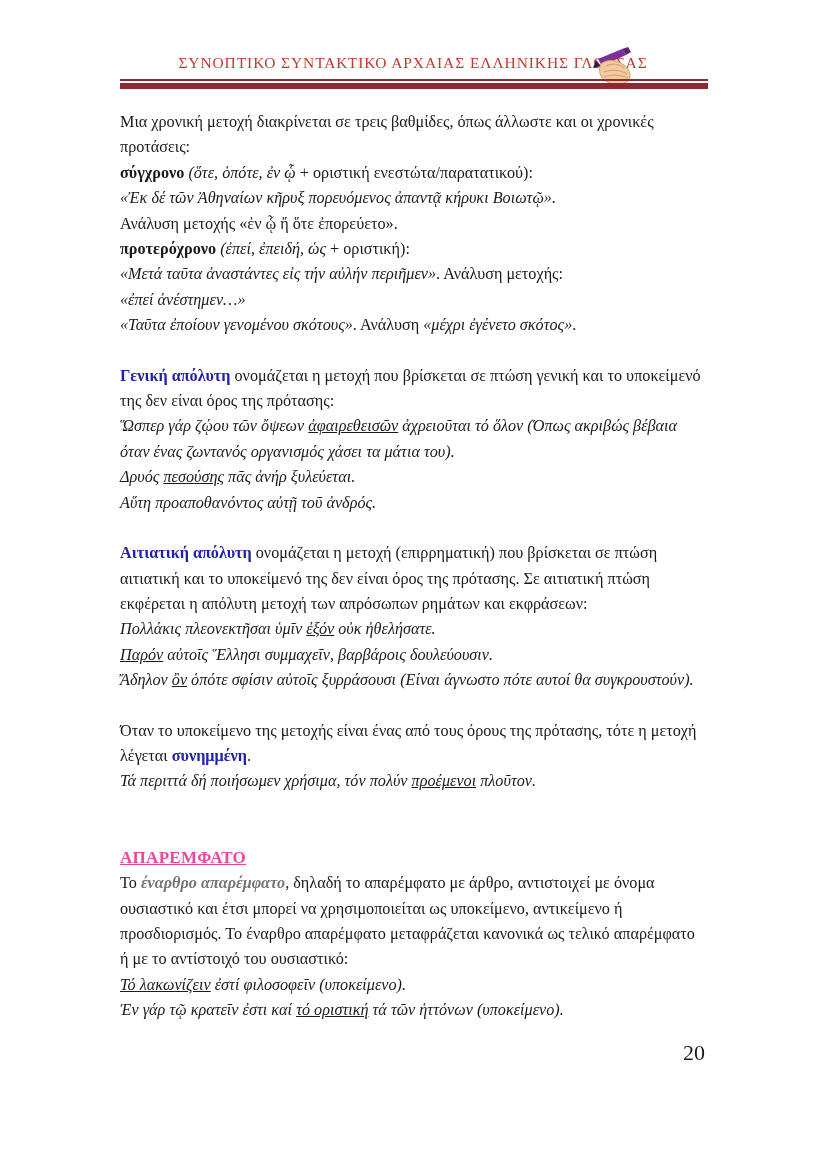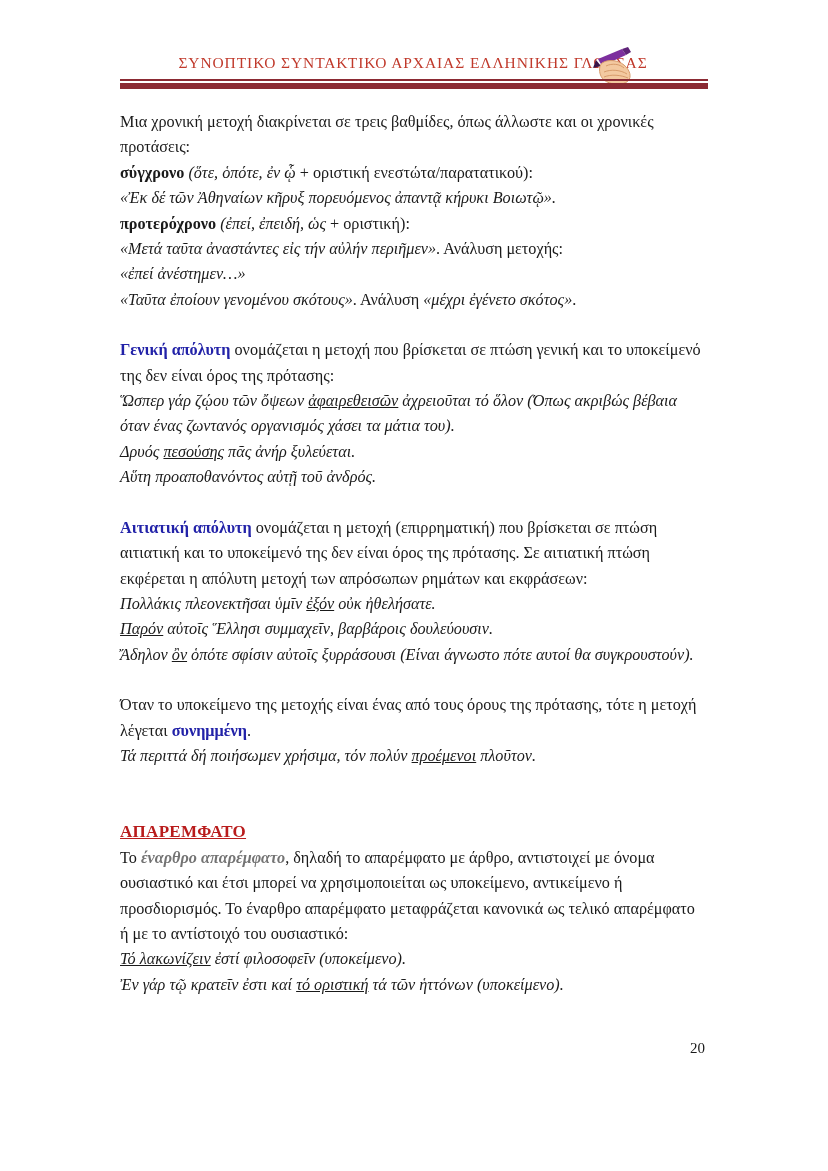--- a/index.html
+++ b/index.html
@@ -75,34 +75,34 @@
 
   .ln { display: block; white-space: normal; }
 
   b, .bold { font-weight: bold; }
   i, .ital { font-style: italic; }
   .u { text-decoration: underline; }
   .blue { color: #2222a8; font-weight: bold; }
   .blue-i { color: #737373; font-weight: bold; font-style: italic; }
 
   .section-title {
-    color: #b91c1c;
+    color: #ec4899;
     font-weight: bold;
     text-decoration: underline;
     font-size: 17px;
     letter-spacing: 0.3px;
   }
 
   .page-number {
     position: absolute;
     left: 120px;
     top: 1040px;
     width: 585px;
     text-align: right;
-    font-size: 15px;
+    font-size: 22px;
   }
 </style>
 </head>
 <body>
 
 <div class="page-header">
   <div class="header-title">ΣΥΝΟΠΤΙΚΟ ΣΥΝΤΑΚΤΙΚΟ ΑΡΧΑΙΑΣ ΕΛΛΗΝΙΚΗΣ ΓΛΩΣΣΑΣ</div>
 
   <div class="header-icon">
     <svg viewBox="0 0 56 38" width="56" height="38" aria-hidden="true">
@@ -121,20 +121,21 @@
   <div class="header-rule-thin"></div>
   <div class="header-rule-thick"></div>
 </div>
 
 <div class="content">
 
   <div class="para">
     <span class="ln">Μια χρονική μετοχή διακρίνεται σε τρεις βαθμίδες, όπως άλλωστε και οι χρονικές προτάσεις:</span>
     <span class="ln"><b>σύγχρονο</b><i> (ὅτε, ὁπότε, ἐν ᾧ</i><span> + οριστική ενεστώτα/παρατατικού):</span></span>
     <span class="ln ital">«Ἐκ δέ τῶν Ἀθηναίων κῆρυξ πορευόμενος ἀπαντᾷ κήρυκι Βοιωτῷ».</span>
+    <span class="ln">Ανάλυση μετοχής «ἐν ᾧ ἤ ὅτε ἐπορεύετο».</span>
     <span class="ln"><b>προτερόχρονο</b><i> (ἐπεί, ἐπειδή, ὡς</i><span> + οριστική):</span></span>
     <span class="ln"><i>«Μετά ταῦτα ἀναστάντες εἰς τήν αὐλήν περιῆμεν»</i><span>. Ανάλυση μετοχής:</span></span>
     <span class="ln ital">«ἐπεί ἀνέστημεν…»</span>
     <span class="ln"><i>«Ταῦτα ἐποίουν γενομένου σκότους»</i><span>. Ανάλυση </span><i>«μέχρι ἐγένετο σκότος»</i><span>.</span></span>
   </div>
 
   <div class="gap"></div>
 
   <div class="para">
     <span class="ln"><span class="blue">Γενική απόλυτη</span><span> ονομάζεται η μετοχή που βρίσκεται σε πτώση γενική και το υποκείμενό της δεν είναι όρος της πρότασης:</span></span>

